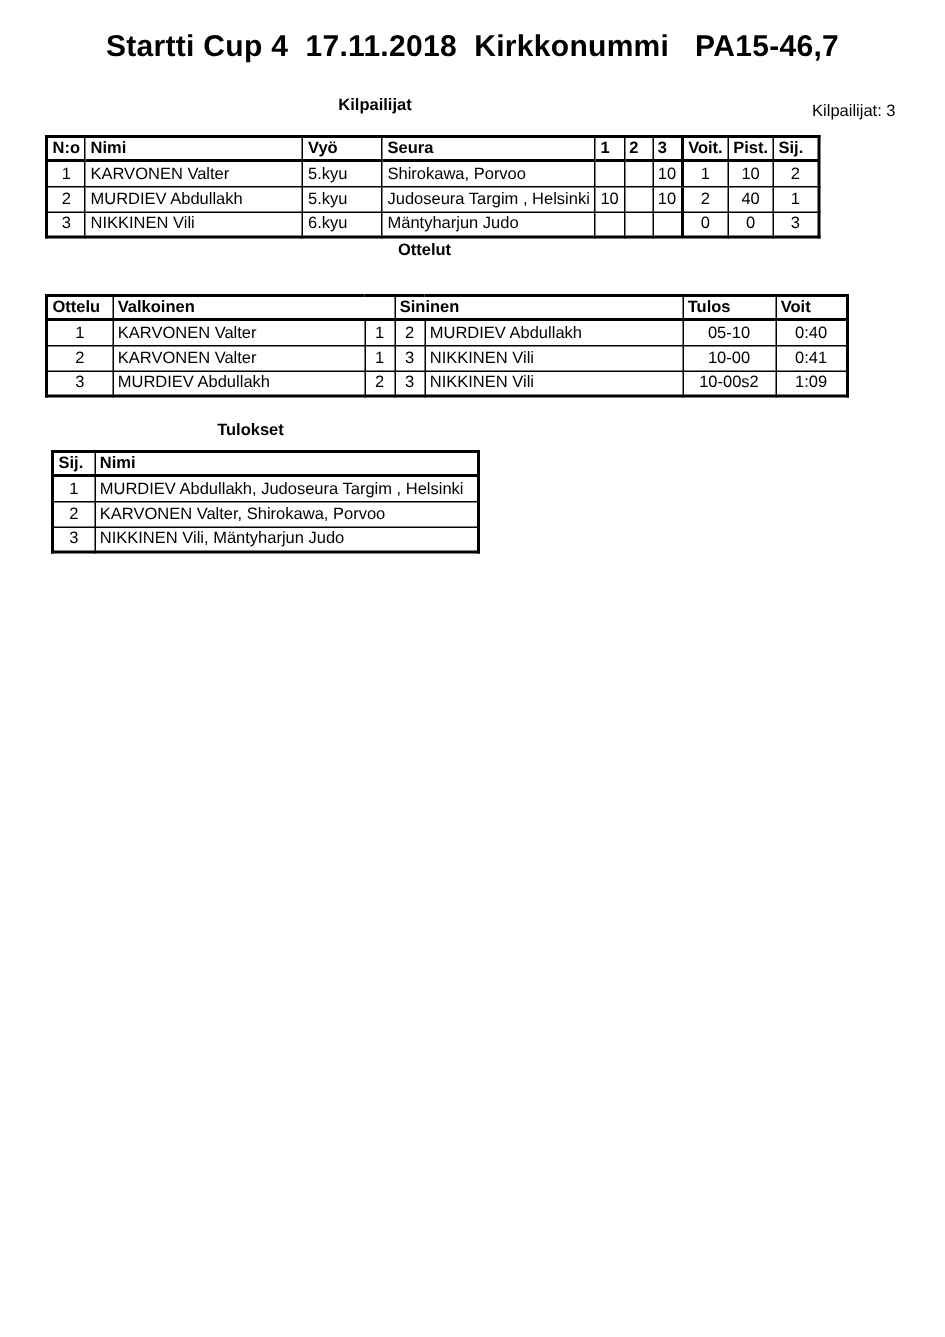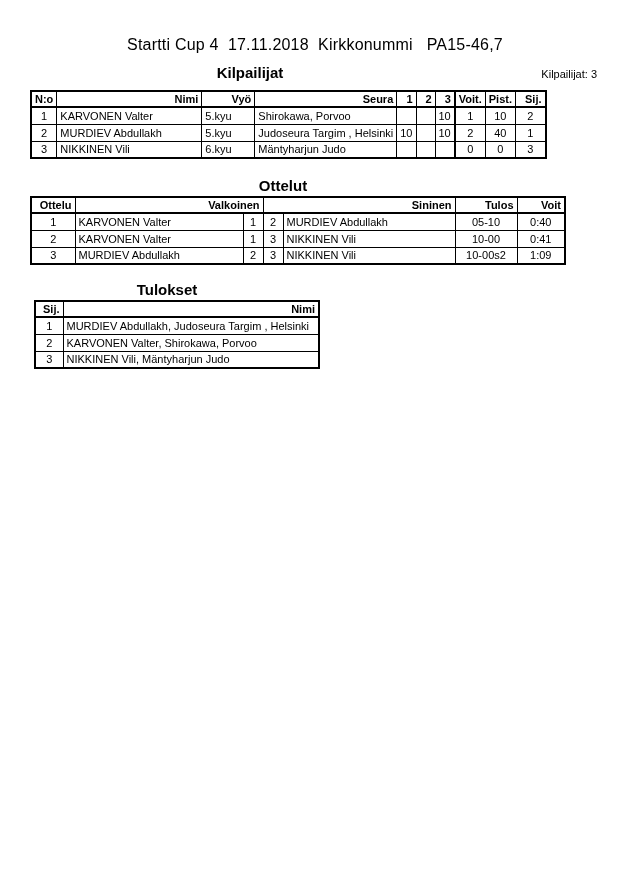--- a/index.html
+++ b/index.html
@@ -5,30 +5,30 @@
   * { box-sizing: border-box; margin: 0; padding: 0; }
   html, body { background: #ffffff; }
   body {
     width: 630px; height: 891px;
     position: relative;
     font-family: "Liberation Sans", sans-serif;
     color: #000;
     overflow: hidden;
   }
   .page-title {
-    position: absolute; top: 36px; left: 0; width: 630px;
-    text-align: center; font-size: 16px; font-weight: normal;
+    position: absolute; top: 20px; left: 0; width: 630px;
+    text-align: center; font-size: 20px; font-weight: bold;
     white-space: pre; letter-spacing: 0.2px;
   }
   .section-heading {
     position: absolute; text-align: center;
-    font-size: 15px; font-weight: bold;
+    font-size: 11px; font-weight: bold;
   }
   #kilpailijat-heading { top: 64px; left: 30px; width: 440px; }
-  #ottelut-heading    { top: 177px; left: 30px; width: 506px; }
+  #ottelut-heading    { top: 161px; left: 30px; width: 506px; }
   #tulokset-heading   { top: 281px; left: 34px; width: 266px; }
   .competitor-count {
     position: absolute; top: 68px; right: 33px;
     font-size: 11px;
   }
   table {
     position: absolute;
     border-collapse: collapse;
     table-layout: fixed;
     border: 2px solid #000;
@@ -42,21 +42,21 @@
     font-size: 11px;
     height: 17px;
     padding: 1px 3px;
     overflow: hidden;
     white-space: nowrap;
     text-align: left;
     vertical-align: middle;
   }
   th {
     font-weight: bold;
-    text-align: right;
+    text-align: left;
     height: 16px;
     border-bottom: 2px solid #000;
   }
   td.c { text-align: center; }
   td.r { text-align: right; }
   .sep { border-left: 2px solid #000; }
 </style>
 </head>
 <body>
 

